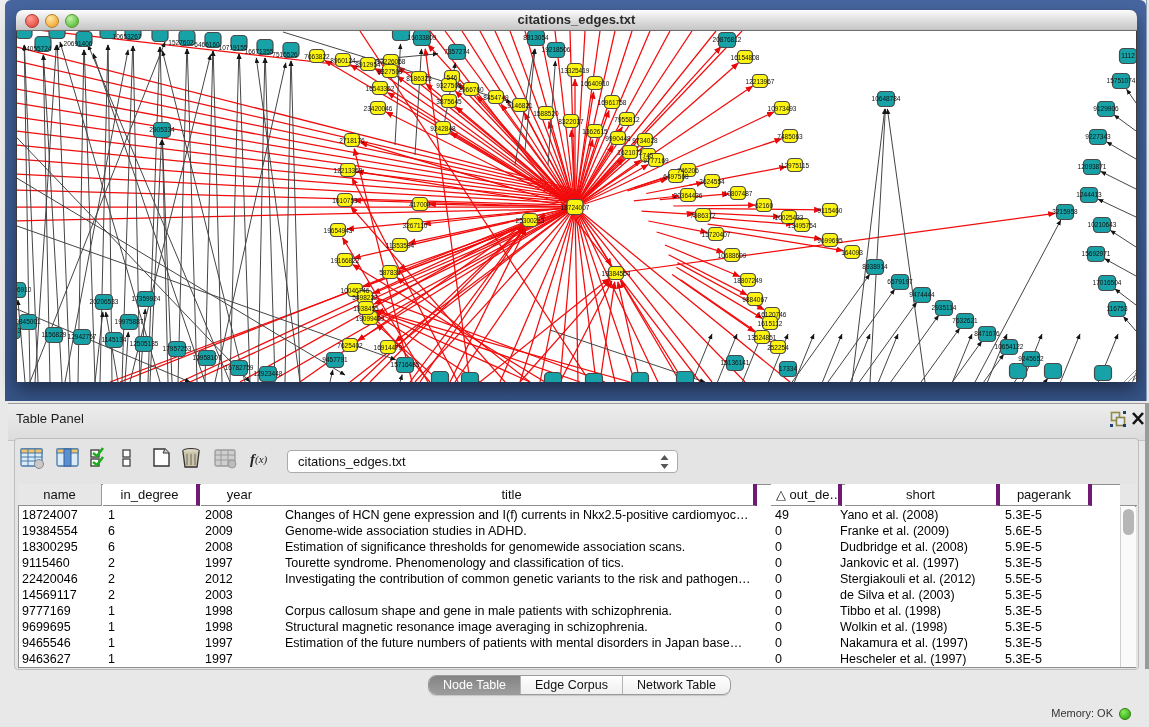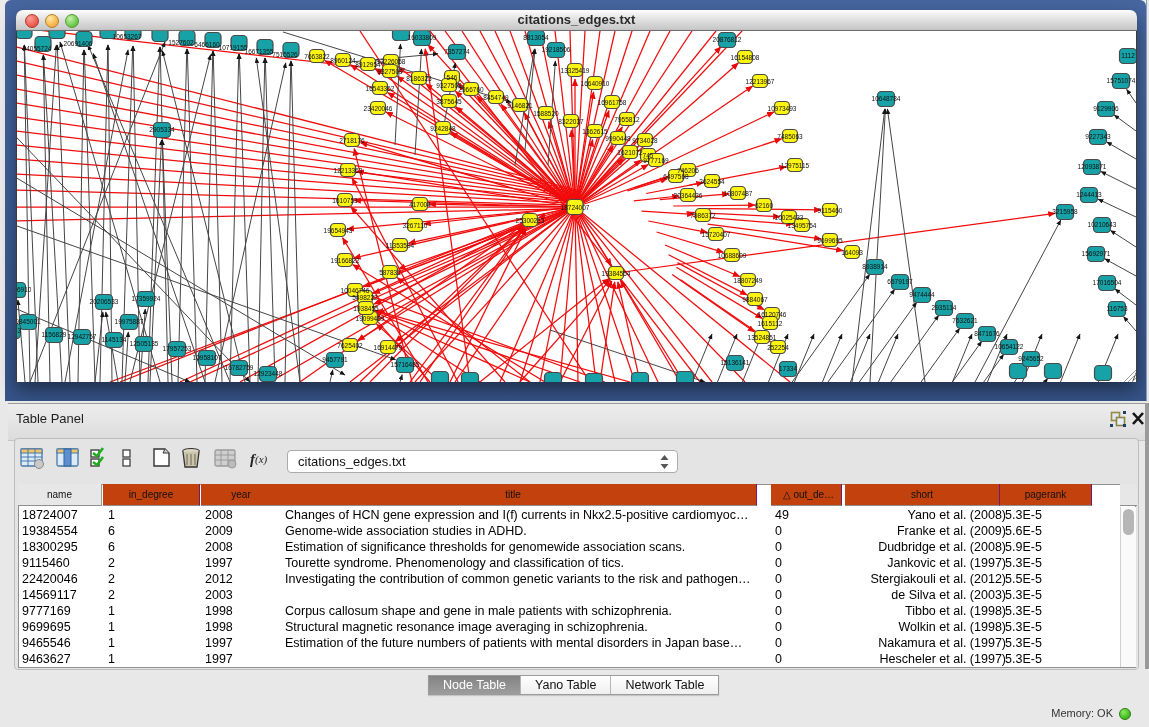--- a/index.html
+++ b/index.html
@@ -19,31 +19,31 @@
 #belowtab{position:absolute;left:0;top:401px;width:1149px;height:326px;background:#e8e8e8}
 #tphead{position:absolute;left:8px;top:403px;width:1149px;height:38px;
  background:linear-gradient(180deg,#ededed,#dcdcdc);border-top:1px solid #9a9a9a;border-bottom:1px solid #c4c4c4}
 #tphead .t{position:absolute;left:8px;top:7px;font-size:13px;color:#1e1e1e}
 #panel{position:absolute;left:14px;top:438px;width:1125px;height:232px;
  border:1px solid #bdbdbd;border-radius:4px;background:#e4e4e4}
 #combo{position:absolute;left:287px;top:450px;width:391px;height:23px;background:#fff;
  border:1px solid #ababab;border-radius:4px;font-size:13px;color:#111;line-height:21px;padding-left:10px}
 #table{position:absolute;left:18px;top:484px;width:1118px;height:184px;
  border:1px solid #8f8f8f;background:#fff}
-#thead{position:absolute;left:18px;top:484px;width:1118px;height:22px;font-size:10px;color:#111}
+#thead{position:absolute;left:18px;top:484px;width:1118px;height:22px;font-size:13px;color:#111}
 #thead span{position:absolute;top:0;height:22px;line-height:22px;text-align:center;white-space:nowrap;overflow:hidden;
- background:#c2410c;border-right:1px solid #701a75;border-bottom:1px solid #8f8f8f}
+ background:#ffffff;border-right:4px solid #701a75;border-bottom:1px solid #8f8f8f}
 #rows{position:absolute;left:18px;top:507px;width:1100px;font-size:12.5px;color:#000}
 .tr{position:relative;height:16px;line-height:16px;white-space:nowrap}
 .tr span{position:absolute;top:0}
 .c0{left:4px}.c1{left:90px}.c2{left:187px}.c3{left:267px;width:478px;overflow:hidden}.c4{left:757px}
-.c5{left:822px;width:166px;text-align:right}.c6{left:987px}
+.c5{left:822px;width:166px;text-align:left}.c6{left:987px}
 #vsb{position:absolute;left:1120px;top:507px;width:16px;height:160px;background:#fafafa;border-left:1px solid #d0d0d0}
 #vsb .th{position:absolute;left:2px;top:2px;width:11px;height:26px;border-radius:6px;background:#b6b6b6}
-#tabs{position:absolute;left:428px;top:675px;height:20px;border:1px solid #9b9b9b;border-radius:0;
+#tabs{position:absolute;left:428px;top:675px;height:20px;border:1px solid #9b9b9b;border-radius:8px;
  background:linear-gradient(180deg,#ffffff,#efefef);font-size:12.5px;display:flex;overflow:hidden;
  box-shadow:0 1px 1px rgba(0,0,0,.15)}
 #tabs div{padding:0 14px;line-height:19px;color:#111}
 #tabs .sel{background:linear-gradient(180deg,#838383,#9d9d9d);color:#fff}
 #tabs .sep{width:1px;padding:0;background:#b5b5b5}
 #mem{position:absolute;right:36px;top:707px;font-size:11px;color:#333}
 #rstrip{position:absolute;left:1145px;top:403px;width:4px;height:266px;background:#9a9a9a}
 #memdot{position:absolute;left:1119px;top:708px;width:12px;height:12px;border-radius:50%;
  background:radial-gradient(circle at 35% 30%,#8ae95e,#3db81c 70%);border:1px solid #2b7a10}
 #rsliver{position:absolute;left:1146px;top:0;width:3px;height:401px;background:#e6e6e6;border-left:1px solid #8a99b5}
@@ -732,19 +732,19 @@
       <span class="c5">Hescheler et al. (1997)</span>
       <span class="c6">5.3E-5</span>
     </div>
 </div>
 <div id="vsb">
     <div class="th"></div>
   </div>
 <div id="tabs">
  <div class="sel">Node Table</div>
     <div class="sep"></div>
- <div>Yano Table</div>
+ <div>Edge Corpus</div>
     <div class="sep"></div>
  <div>Network Table</div>
 </div>
 <div id="rstrip"></div>
 <div id="mem">Memory: OK</div>
 <div id="memdot"></div>
 
 </body></html>

